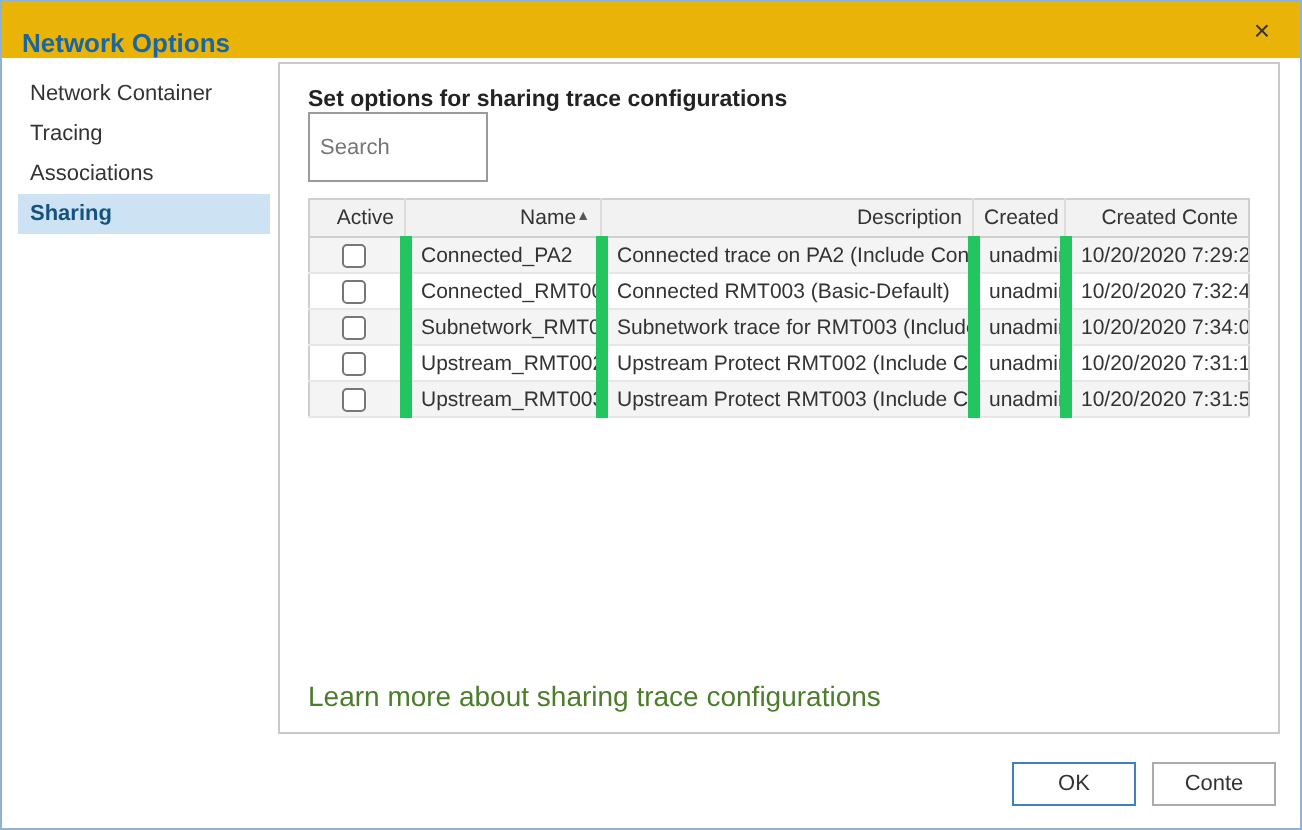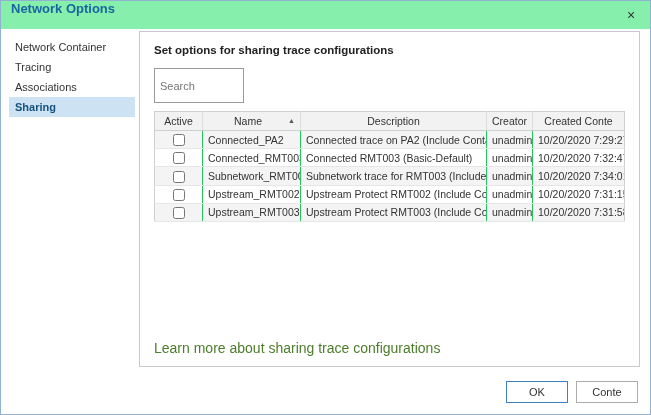--- a/index.html
+++ b/index.html
@@ -11,22 +11,22 @@
   }
   .dialog {
     position: absolute; left: 0; top: 0;
     width: 651px; height: 415px;
     background: #ffffff;
     border: 1px solid #8fb3d1;
   }
   
   .titlebar {
     position: absolute; left: 0; top: 0; right: 0; height: 28px;
-    background: #86efac;
-    display: flex; align-items: flex-start;
+    background: #eab308;
+    display: flex; align-items: flex-end;
     padding: 0 10px;
   }
   .title {
     color: #1a66a0; font-size: 13px; font-weight: bold;
   }
   .close-btn {
     position: absolute; right: 10px; top: 5px;
     width: 18px; height: 18px;
     display: flex; align-items: center; justify-content: center;
     color: #333; font-size: 14px; cursor: default;
@@ -48,21 +48,20 @@
   
   .main-panel {
     position: absolute; left: 138px; top: 30px; right: 10px; bottom: 47px;
     border: 1px solid #c9c9c9;
     padding: 12px 14px 10px 14px;
     display: flex; flex-direction: column;
     background: #ffffff;
   }
   .panel-heading {
     font-size: 11.5px; font-weight: bold; color: #222;
-    margin-bottom: 12px;
   }
   .search-input {
     width: 90px; height: 35px;
     border: 1px solid #9a9a9a;
     font-size: 11px; padding: 1px 5px;
     margin-bottom: 8px;
     font-family: "Liberation Sans", sans-serif;
     color: #333;
     outline: none;
   }
@@ -71,30 +70,30 @@
     width: 100%;
     border-collapse: collapse;
     table-layout: fixed;
     font-size: 10.5px;
     border: 1px solid #cfcfcf;
   }
   table.trace-table th {
     background: #f2f2f2;
     font-weight: normal;
     color: #333;
-    text-align: center;
+    text-align: right;
     padding: 3px 5px;
     border-right: 1px solid #dcdcdc;
     border-bottom: 1px solid #cfcfcf;
     white-space: nowrap; overflow: hidden;
   }
   table.trace-table th:last-child { border-right: none; }
   table.trace-table td {
     padding: 2px 5px;
-    border-right: 1px solid #22c55e;
+    border-right: 6px solid #22c55e;
     border-bottom: 1px solid #e6e6e6;
     white-space: nowrap; overflow: hidden;
     color: #333;
     height: 18px;
   }
   table.trace-table td:last-child { border-right: none; }
   table.trace-table tbody tr:nth-child(odd) { background: #f4f4f4; }
   table.trace-table tbody tr:nth-child(even) { background: #ffffff; }
   .col-active { width: 48px; }
   .col-name { width: 98px; }
@@ -167,21 +166,21 @@
           <col class="col-date">
       </colgroup>
       <thead>
         <tr>
           <th><span>Active</span></th>
           <th>
             <span>Name</span>
             <span class="sort-arrow">▲</span>
           </th>
           <th><span>Description</span></th>
-          <th><span>Creator</span></th>
+          <th><span>Created</span></th>
           <th><span>Created Conte</span></th>
         </tr>
       </thead>
       <tbody>
         <tr>
           <td class="cell-check"><input type="checkbox" style=""></td>
           <td>Connected_PA2</td>
           <td>Connected trace on PA2 (Include Containers a</td>
           <td>unadmin</td>
           <td>10/20/2020 7:29:27 PM</td>

